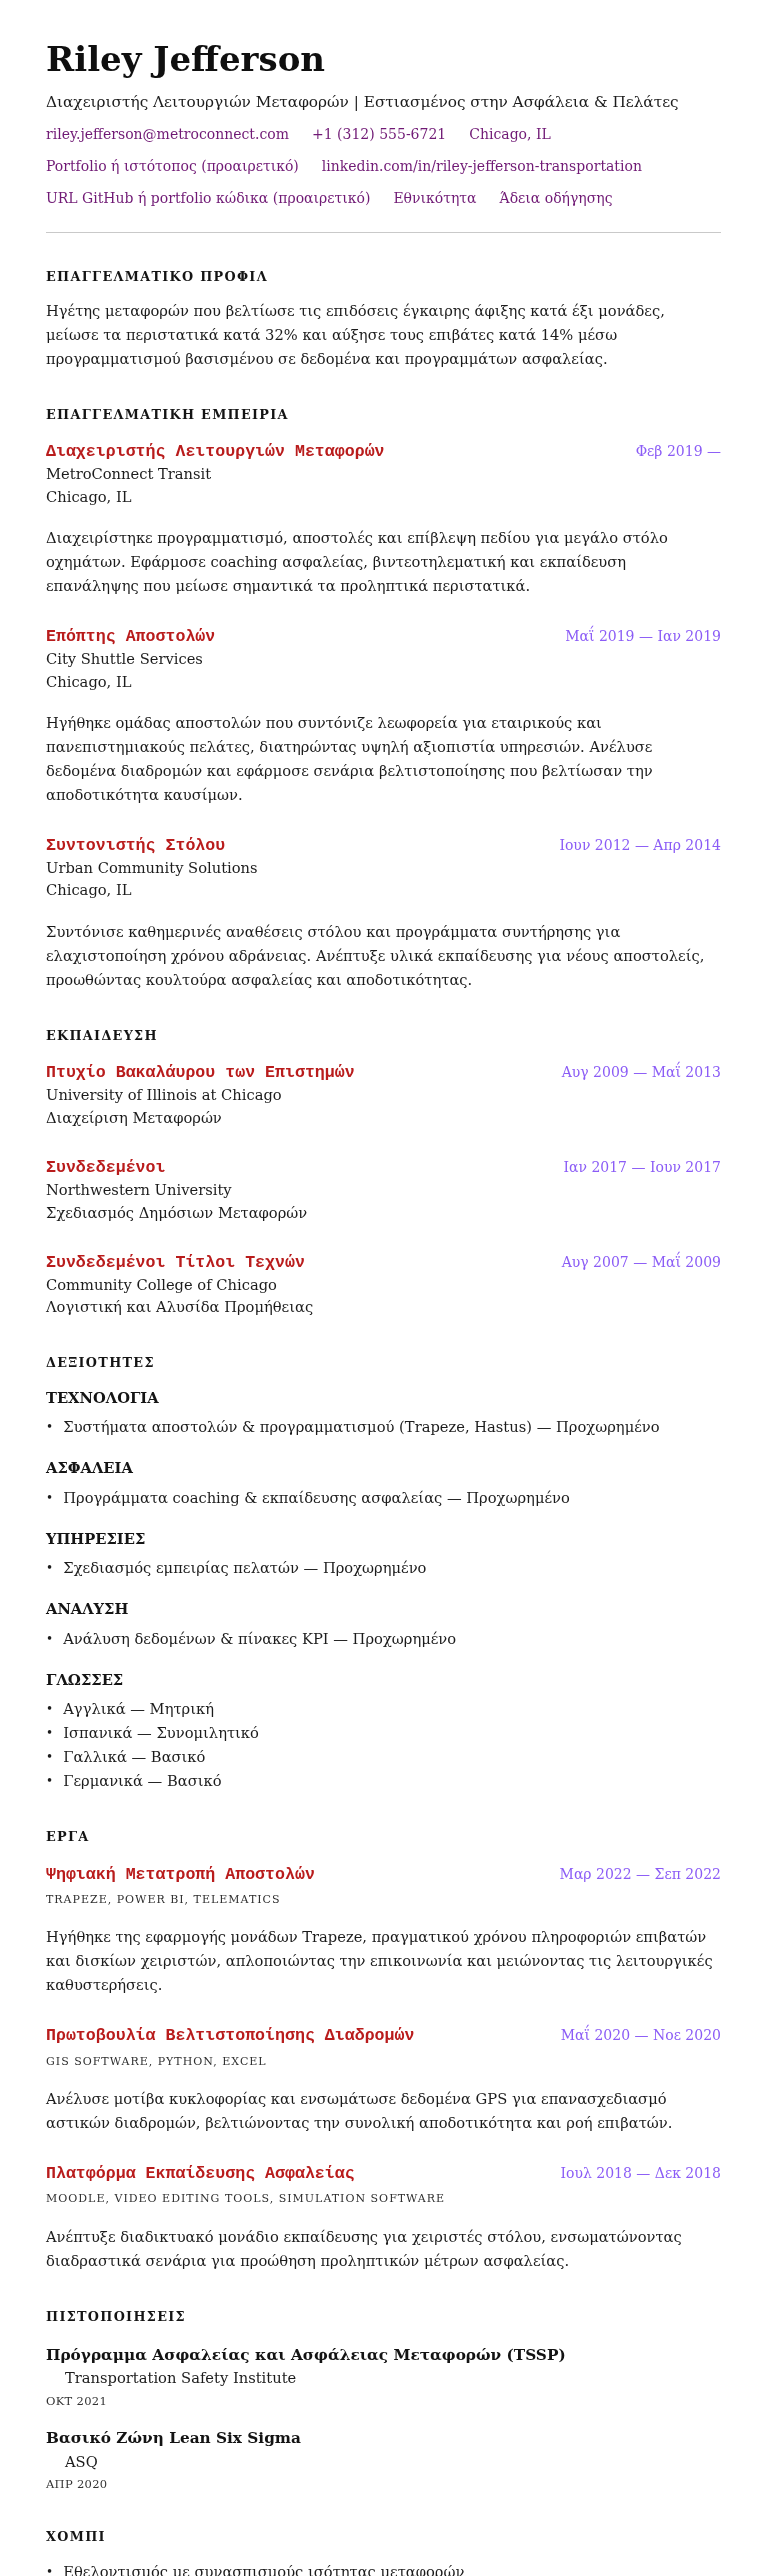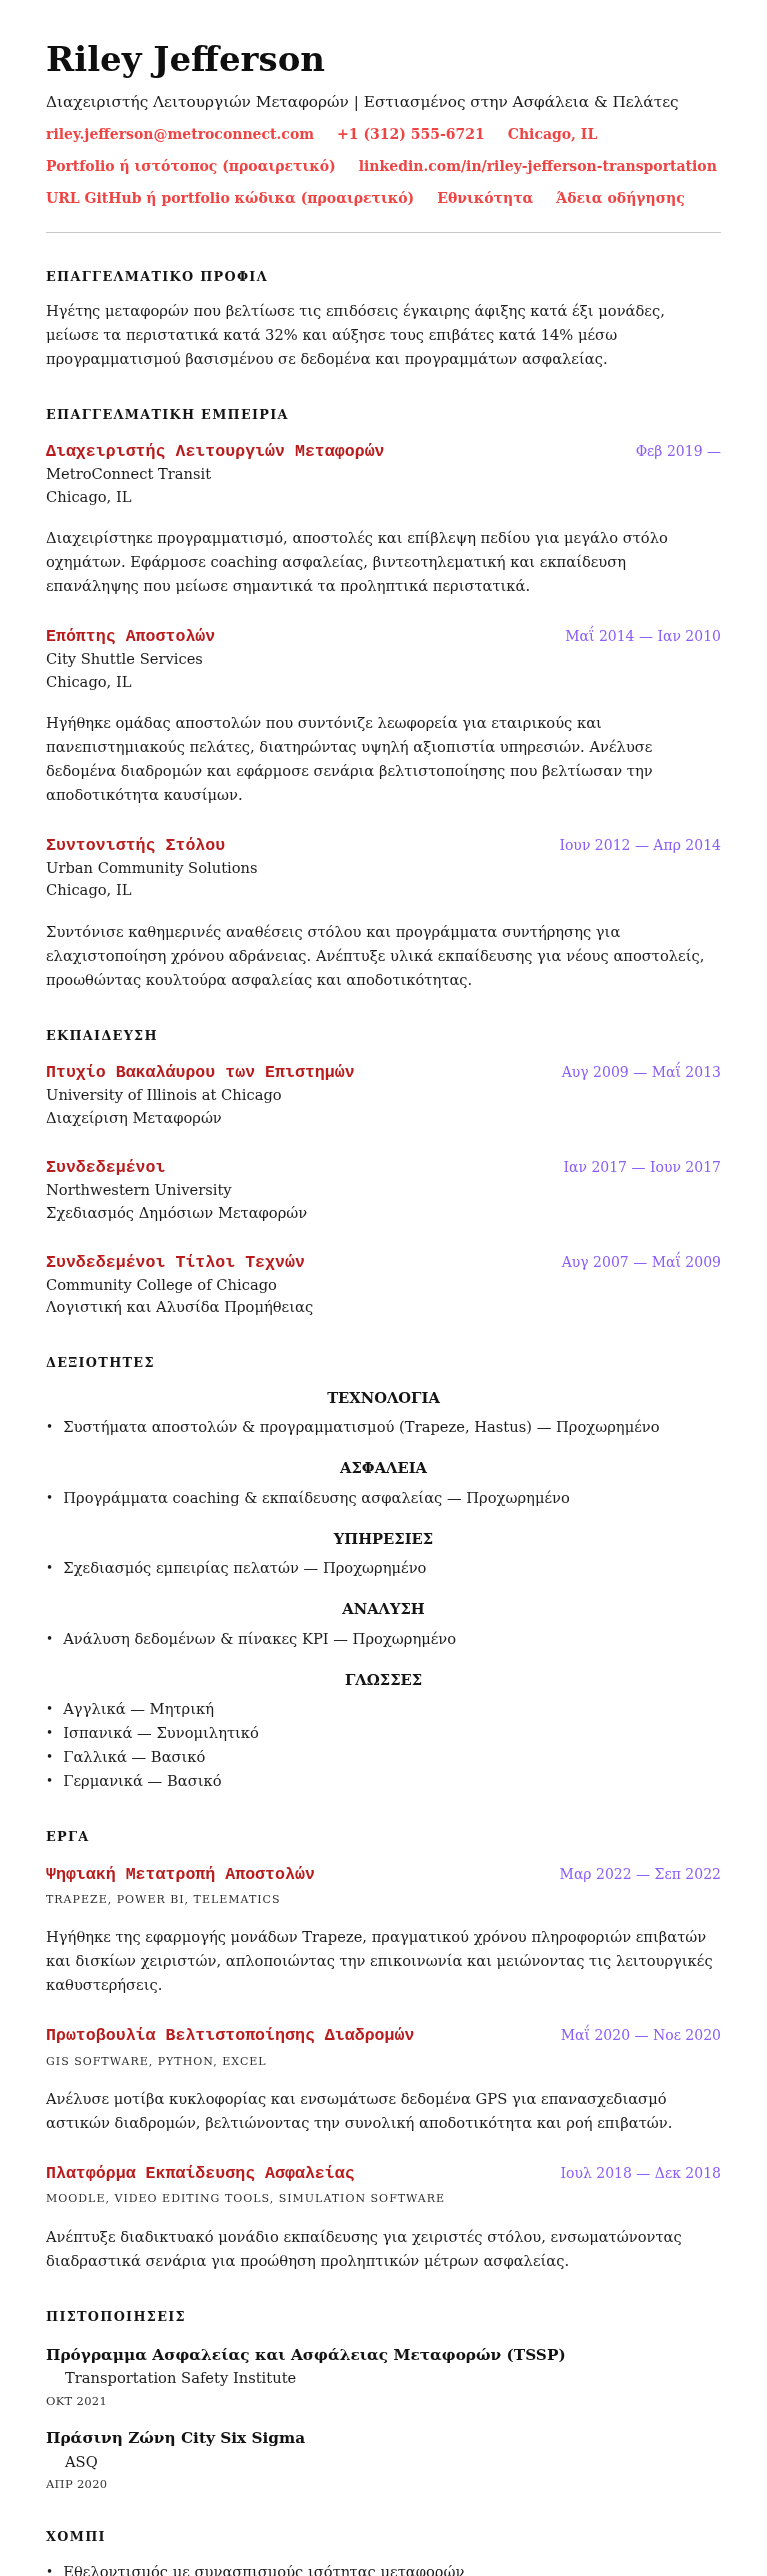--- a/index.html
+++ b/index.html
@@ -30,22 +30,21 @@
     margin-top: 14px;
     color: #1c1c1c;
   }
   .contact-row {
     display: flex;
     flex-wrap: wrap;
     column-gap: 23px;
     font-size: 14px;
     line-height: 19px;
     margin-top: 12.8px;
-    color: #ef4444;
-    font-weight: bold;
+    color: #701a75;
   }
   .contact-row:first-of-type { margin-top: 14px; }
   .divider {
     border: none;
     border-top: 1.3px solid #c9c9c9;
     margin: 24px 0 0 0;
   }
 
   
   section { margin-top: 35px; }
@@ -107,21 +106,20 @@
 
   
   .skill-group { margin-top: 18px; }
   .skill-group:first-of-type { margin-top: 15.3px; }
   .skill-head {
     font-size: 14.7px;
     line-height: 22px;
     font-weight: 700;
     margin: 0;
     color: #141414;
-    text-align: center;
   }
   ul.bullets {
     list-style: none;
     margin: 6.4px 0 0 0;
     padding: 0;
   }
   ul.bullets li {
     display: flex;
     align-items: flex-start;
     gap: 10.2px;
@@ -199,21 +197,21 @@
         <span class="entry-dates">Φεβ 2019 —</span>
       </div>
       <div class="entry-sub">MetroConnect Transit</div>
       <div class="entry-sub">Chicago, IL</div>
       <p class="entry-desc">Διαχειρίστηκε προγραμματισμό, αποστολές και επίβλεψη πεδίου για μεγάλο στόλο οχημάτων. Εφάρμοσε coaching ασφαλείας, βιντεοτηλεματική και εκπαίδευση επανάληψης που μείωσε σημαντικά τα προληπτικά περιστατικά.</p>
     </div>
 
     <div class="entry">
       <div class="entry-head">
         <h3 class="entry-title">Επόπτης Αποστολών</h3>
-        <span class="entry-dates">Μαΐ 2014 — Ιαν 2010</span>
+        <span class="entry-dates">Μαΐ 2019 — Ιαν 2019</span>
       </div>
       <div class="entry-sub">City Shuttle Services</div>
       <div class="entry-sub">Chicago, IL</div>
       <p class="entry-desc">Ηγήθηκε ομάδας αποστολών που συντόνιζε λεωφορεία για εταιρικούς και πανεπιστημιακούς πελάτες, διατηρώντας υψηλή αξιοπιστία υπηρεσιών. Ανέλυσε δεδομένα διαδρομών και εφάρμοσε σενάρια βελτιστοποίησης που βελτίωσαν την αποδοτικότητα καυσίμων.</p>
     </div>
 
     <div class="entry">
       <div class="entry-head">
         <h3 class="entry-title">Συντονιστής Στόλου</h3>
         <span class="entry-dates">Ιουν 2012 — Απρ 2014</span>
@@ -355,21 +353,21 @@
   <section>
     <h2 class="sec-heading">ΠΙΣΤΟΠΟΙΗΣΕΙΣ</h2>
 
     <div class="cert">
       <h3 class="cert-title">Πρόγραμμα Ασφαλείας και Ασφάλειας Μεταφορών (TSSP)</h3>
       <div class="cert-issuer">Transportation Safety Institute</div>
       <div class="cert-date">ΟΚΤ 2021</div>
     </div>
 
     <div class="cert">
-      <h3 class="cert-title">Πράσινη Ζώνη City Six Sigma</h3>
+      <h3 class="cert-title">Βασικό Ζώνη Lean Six Sigma</h3>
       <div class="cert-issuer">ASQ</div>
       <div class="cert-date">ΑΠΡ 2020</div>
     </div>
   </section>
 
   <section>
     <h2 class="sec-heading">ΧΟΜΠΙ</h2>
     <ul class="bullets" style="margin-top:14px;">
       <li>
         <span class="dot">•</span>

